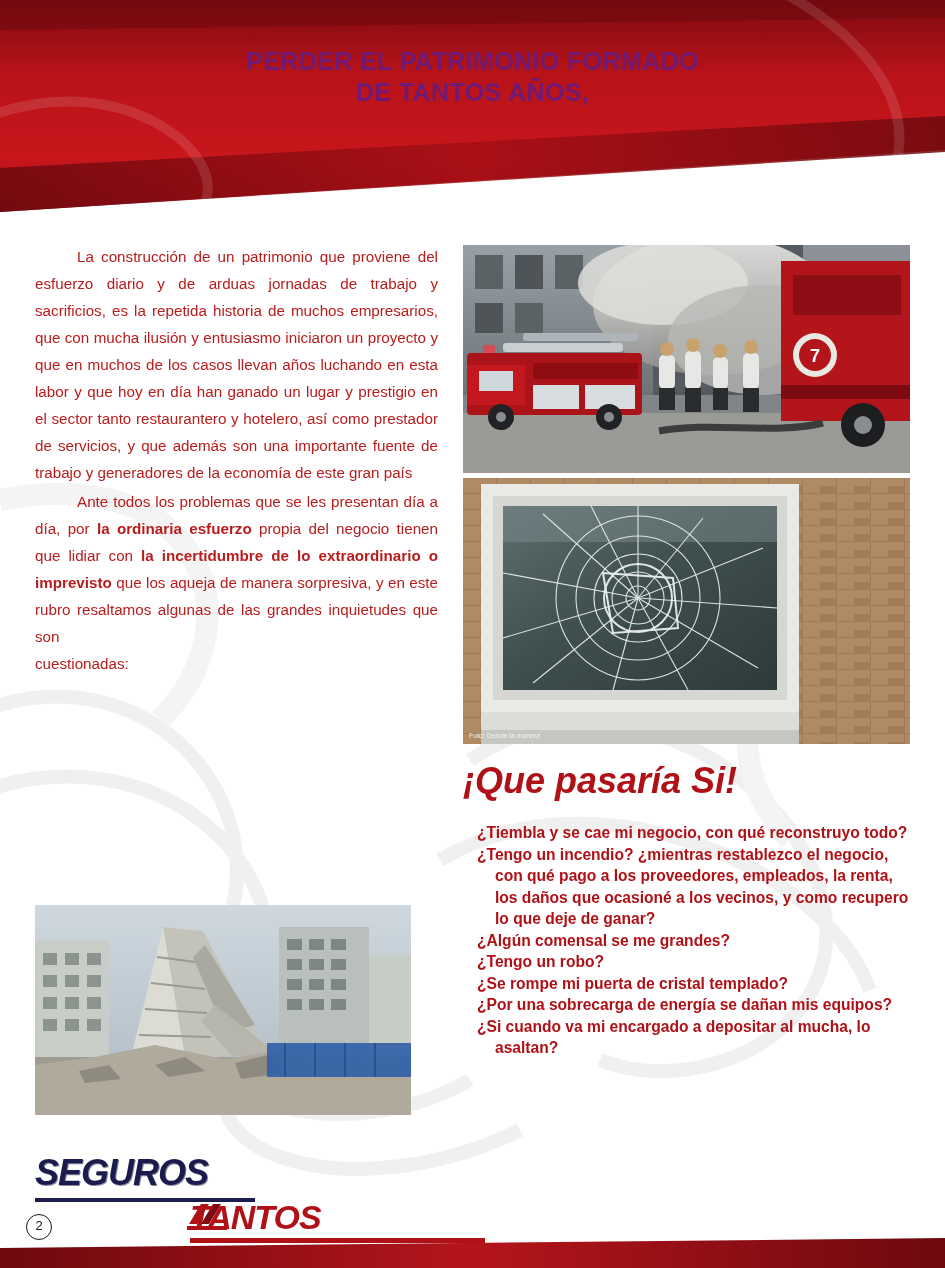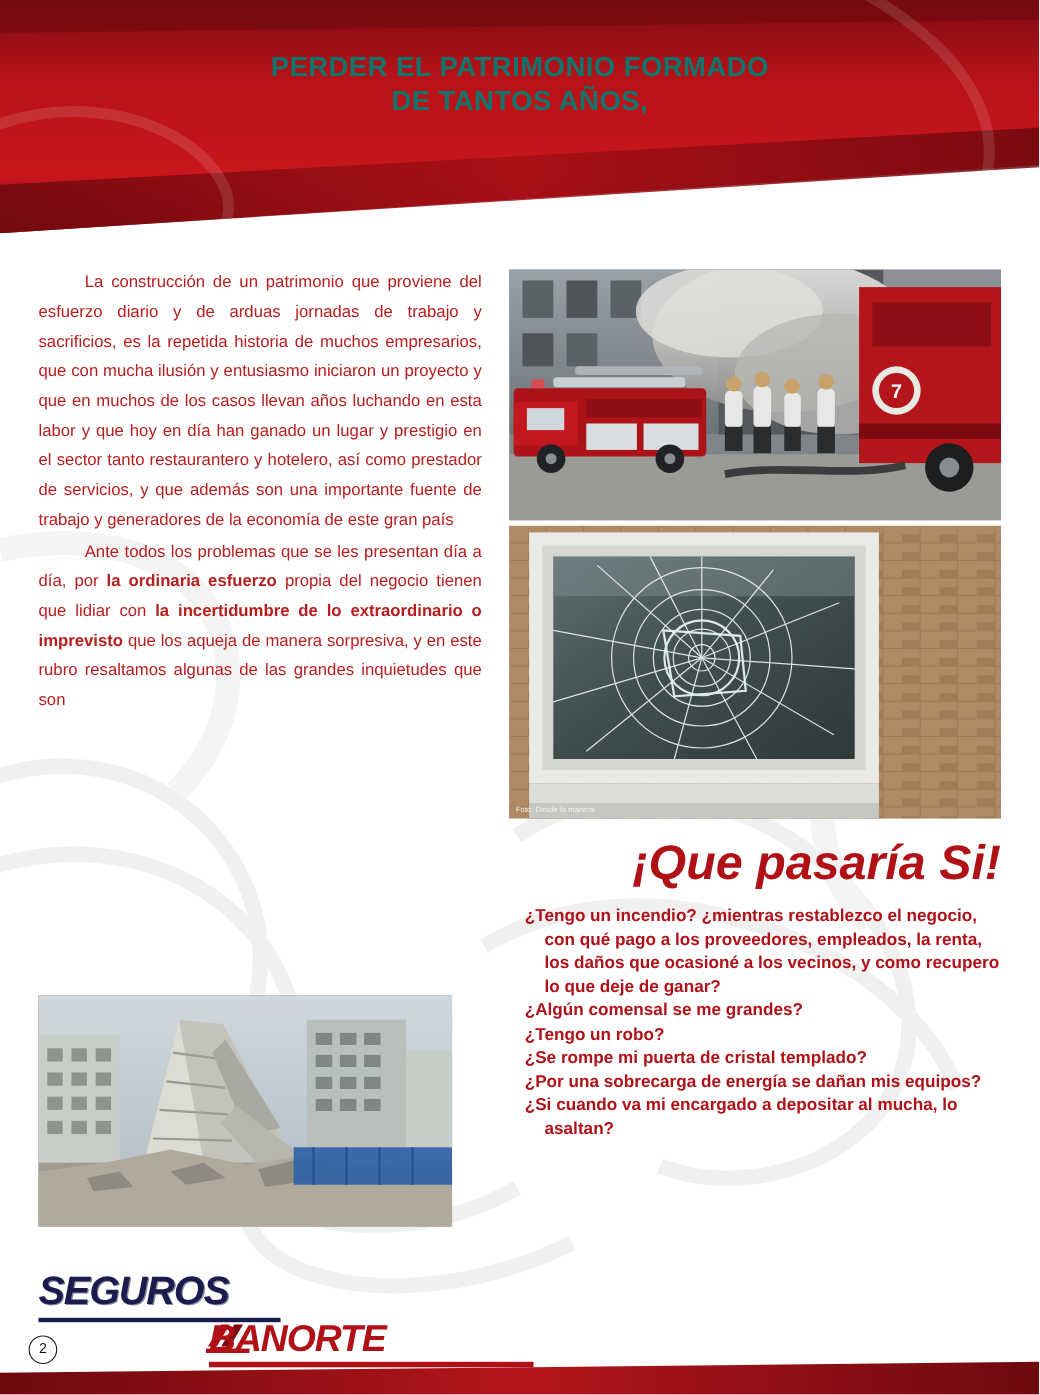--- a/index.html
+++ b/index.html
@@ -45,21 +45,21 @@
     left: 0; top: 0;
     width: 945px;
     height: 212px;
   }
   .header-title {
     position: absolute;
     left: 0;
     top: 46px;
     width: 945px;
     text-align: center;
-    color: #0f766e;
+    color: #701a75;
     font-weight: bold;
     font-size: 25px;
     line-height: 31px;
     letter-spacing: 0.4px;
     z-index: 3;
   }
   .header-title .ln { display: block; white-space: pre; }
 
   
   .article {
@@ -104,25 +104,25 @@
     width: 376px; height: 210px;
   }
   .photo svg { display: block; }
 
   
   .qa-title {
     position: absolute;
     left: 463px;
     top: 760px;
     width: 447px;
-    text-align: right;
+    text-align: left;
     color: #b01117;
     font-style: italic;
     font-weight: bold;
-    font-size: 44px;
+    font-size: 36px;
     z-index: 3;
   }
   .qa-list {
     position: absolute;
     left: 477px;
     top: 822px;
     width: 440px;
     color: #b01117;
     font-weight: bold;
     font-size: 15.6px;
@@ -259,21 +259,21 @@
       </g>
     </svg>
     <div class="header-title">
       <span class="ln">PERDER EL PATRIMONIO FORMADO</span>
       <span class="ln">DE TANTOS AÑOS,</span>
     </div>
   </div>
 
   <div class="article">
     <p>La construcción de un patrimonio que proviene del esfuerzo diario y de arduas jornadas de trabajo y sacrificios, es la repetida historia de muchos empresarios, que con mucha ilusión y entusiasmo iniciaron un proyecto y que en muchos de los casos llevan años luchando en esta labor y que hoy en día han ganado un lugar y prestigio en el sector tanto restaurantero y hotelero, así como prestador de servicios, y que además son una importante fuente de trabajo y generadores de la economía de este gran país</p>
-    <p><span>Ante todos los problemas que se les presentan día a día, por </span><b>la ordinaria esfuerzo</b><span> propia del negocio tienen que lidiar con </span><b>la incertidumbre de lo extraordinario o imprevisto</b><span> que los aqueja de manera sorpresiva, y en este rubro resaltamos algunas de las grandes inquietudes que son </span></p>
+    <p><span>Ante todos los problemas que se les presentan día a día, por </span><b>la ordinaria esfuerzo</b><span> propia del negocio tienen que lidiar con </span><b>la incertidumbre de lo extraordinario o imprevisto</b><span> que los aqueja de manera sorpresiva, y en este rubro resaltamos algunas de las grandes inquietudes que son </span><span class="lastline">cuestionadas:</span></p>
   </div>
 
   <div class="photo" id="photo-fire">
     <svg width="447" height="228" viewBox="0 0 447 228">
       <defs>
         <linearGradient id="smokeG" x1="0" y1="0" x2="0" y2="1">
           <stop offset="0%" stop-color="#e8e8e6"></stop>
           <stop offset="55%" stop-color="#bdbdba"></stop>
           <stop offset="100%" stop-color="#8f8f8c"></stop>
         </linearGradient>
@@ -387,20 +387,21 @@
         <path d="M140,95 L210,100 L215,150 L150,155 Z"></path>
       </g>
       <rect x="18" y="234" width="318" height="18" fill="#dcdcd8"></rect>
       <rect x="18" y="252" width="318" height="14" fill="#c6c6c2"></rect>
       <text x="6" y="260" font-size="7" font-family="Liberation Sans, sans-serif" fill="#f2f2f2">Foto: Desde la manera</text>
     </svg>
   </div>
 
   <div class="qa-title">¡Que pasaría Si!</div>
   <div class="qa-list">
+    <p class="qa-item">¿Tiembla y se cae mi negocio, con qué reconstruyo todo?</p>
     <p class="qa-item">¿Tengo un incendio? ¿mientras restablezco el negocio, con qué pago a los proveedores, empleados, la renta, los daños que ocasioné a los vecinos, y como recupero lo que deje de ganar?</p>
     <p class="qa-item">¿Algún comensal se me grandes?</p>
     <p class="qa-item">¿Tengo un robo?</p>
     <p class="qa-item">¿Se rompe mi puerta de cristal templado?</p>
     <p class="qa-item">¿Por una sobrecarga de energía se dañan mis equipos?</p>
     <p class="qa-item">¿Si cuando va mi encargado a depositar al mucha, lo asaltan?</p>
   </div>
 
   <div class="photo" id="photo-collapse">
     <svg width="376" height="210" viewBox="0 0 376 210">
@@ -474,21 +475,21 @@
   </div>
 
   <div class="logo">
     <div class="logo-seguros">SEGUROS</div>
     <div class="logo-underline"></div>
     <svg class="logo-mark" viewBox="0 0 40 30">
       <polygon points="2,24 14,4 22,4 10,24" fill="#b01117"></polygon>
       <polygon points="14,24 26,4 34,4 22,24" fill="#7d0b10"></polygon>
       <rect x="0" y="26" width="40" height="4" fill="#b01117"></rect>
     </svg>
-    <div class="logo-banorte">BANORTE</div>
+    <div class="logo-banorte">TANTOS</div>
     <div class="logo-banorte-bar"></div>
   </div>
 
   <div class="page-number">2</div>
 
   <svg class="footer" viewBox="0 0 945 34" preserveAspectRatio="none">
     <defs>
       <linearGradient id="ftrGrad" x1="0" y1="0" x2="1" y2="0">
         <stop offset="0%" stop-color="#6d090e"></stop>
         <stop offset="50%" stop-color="#b4151b"></stop>

